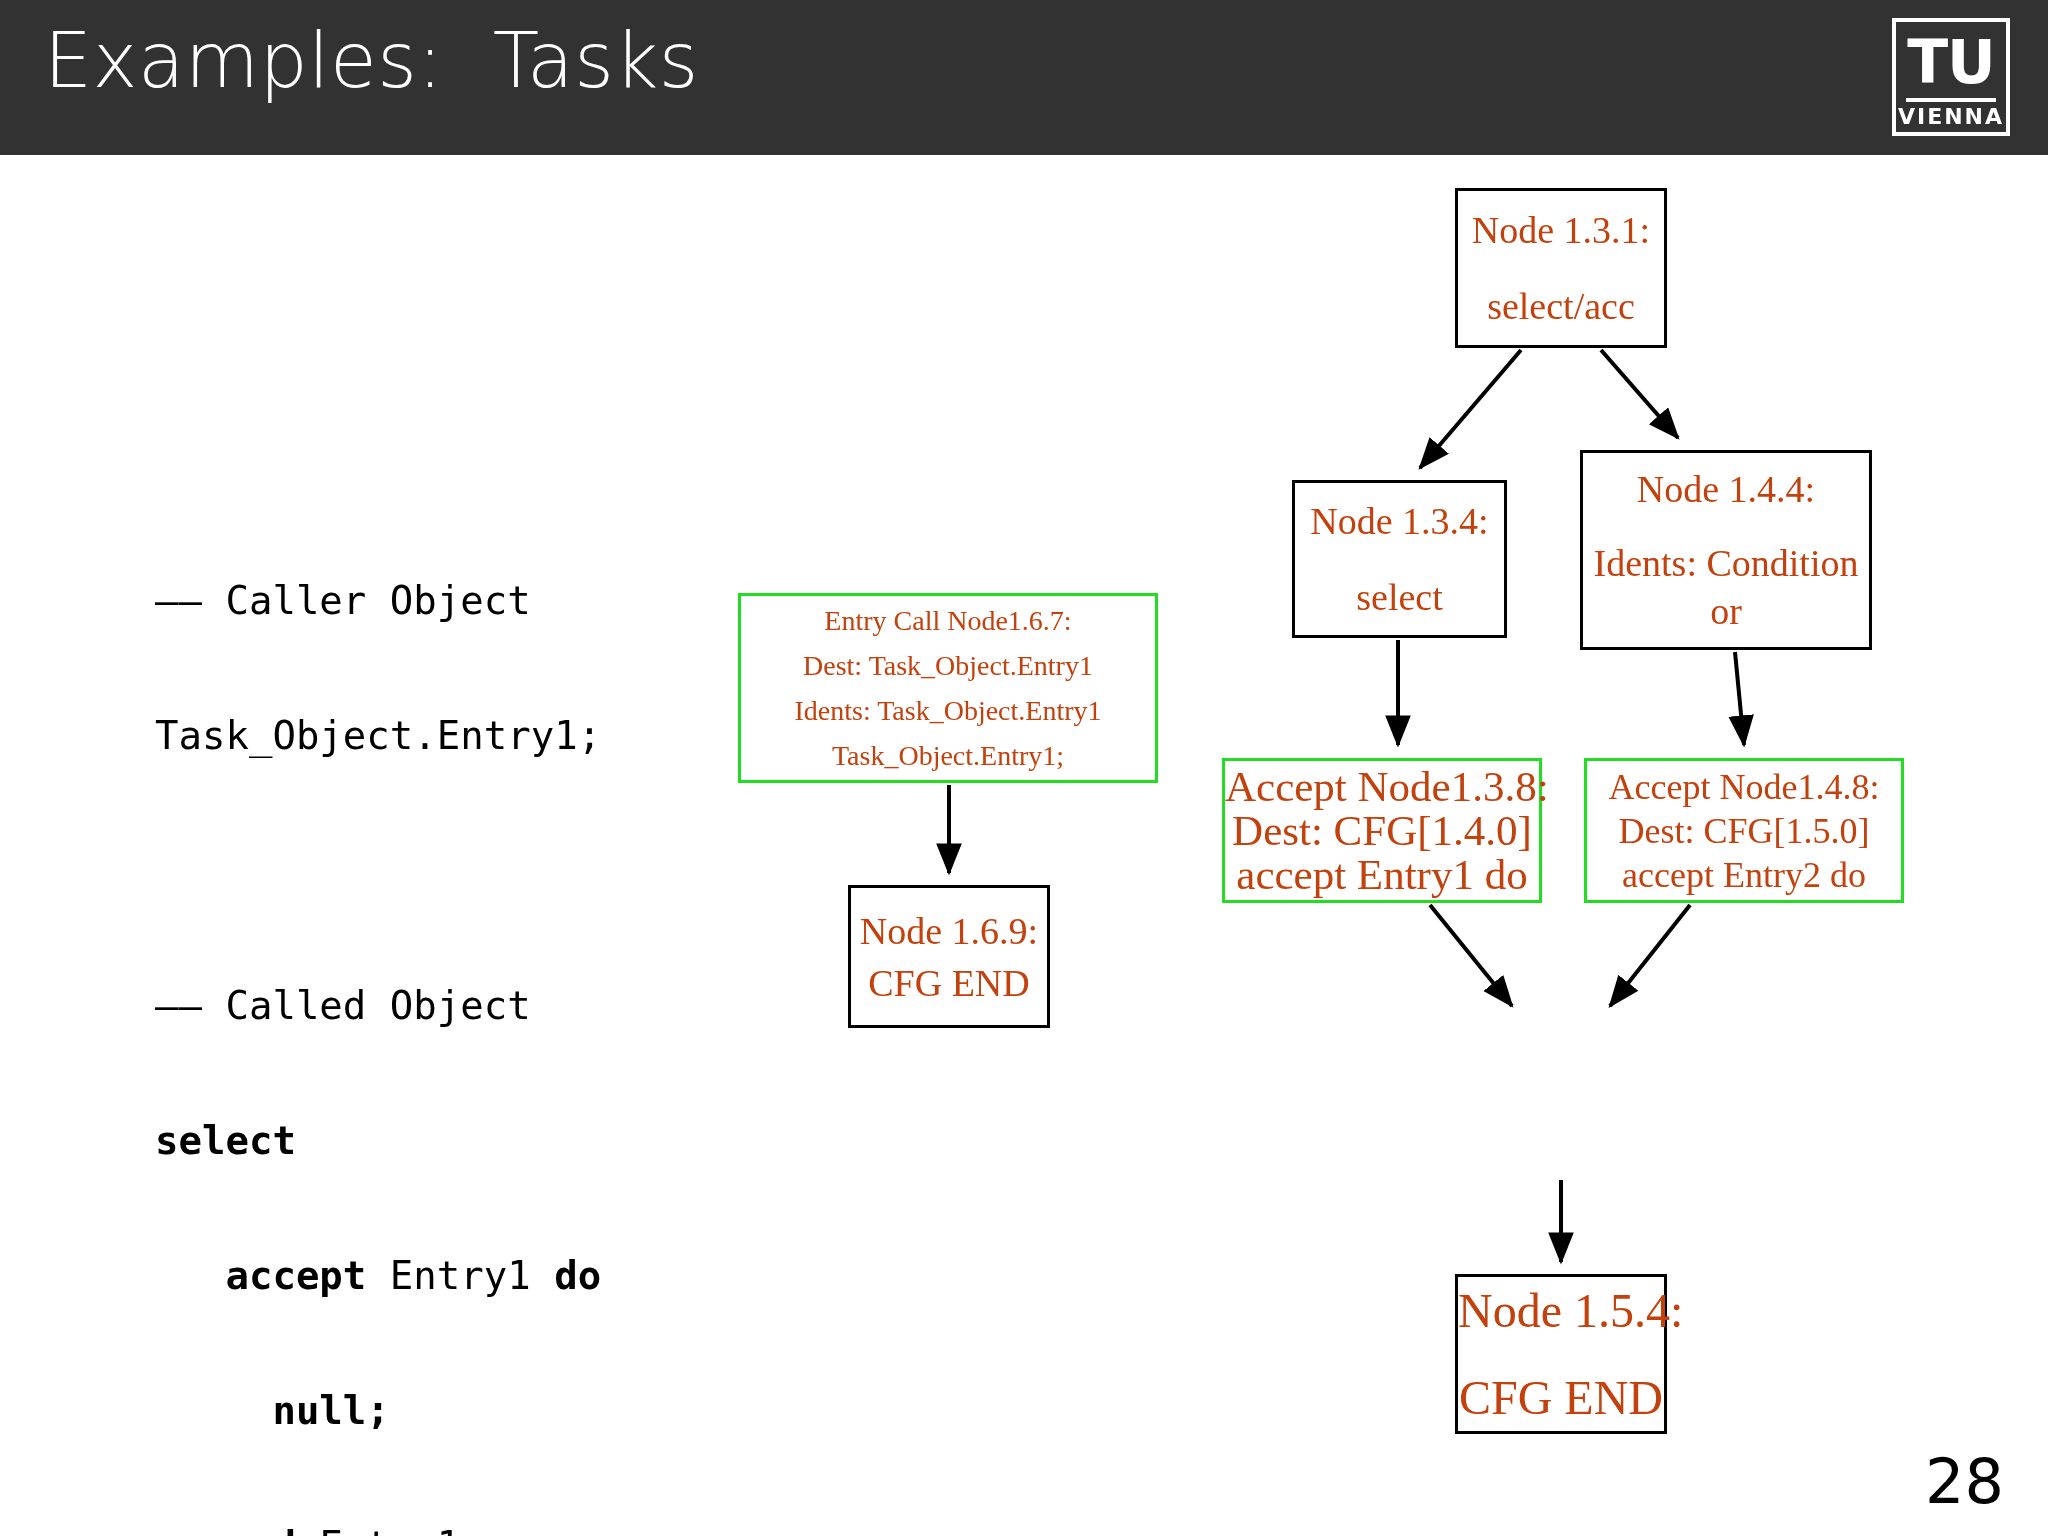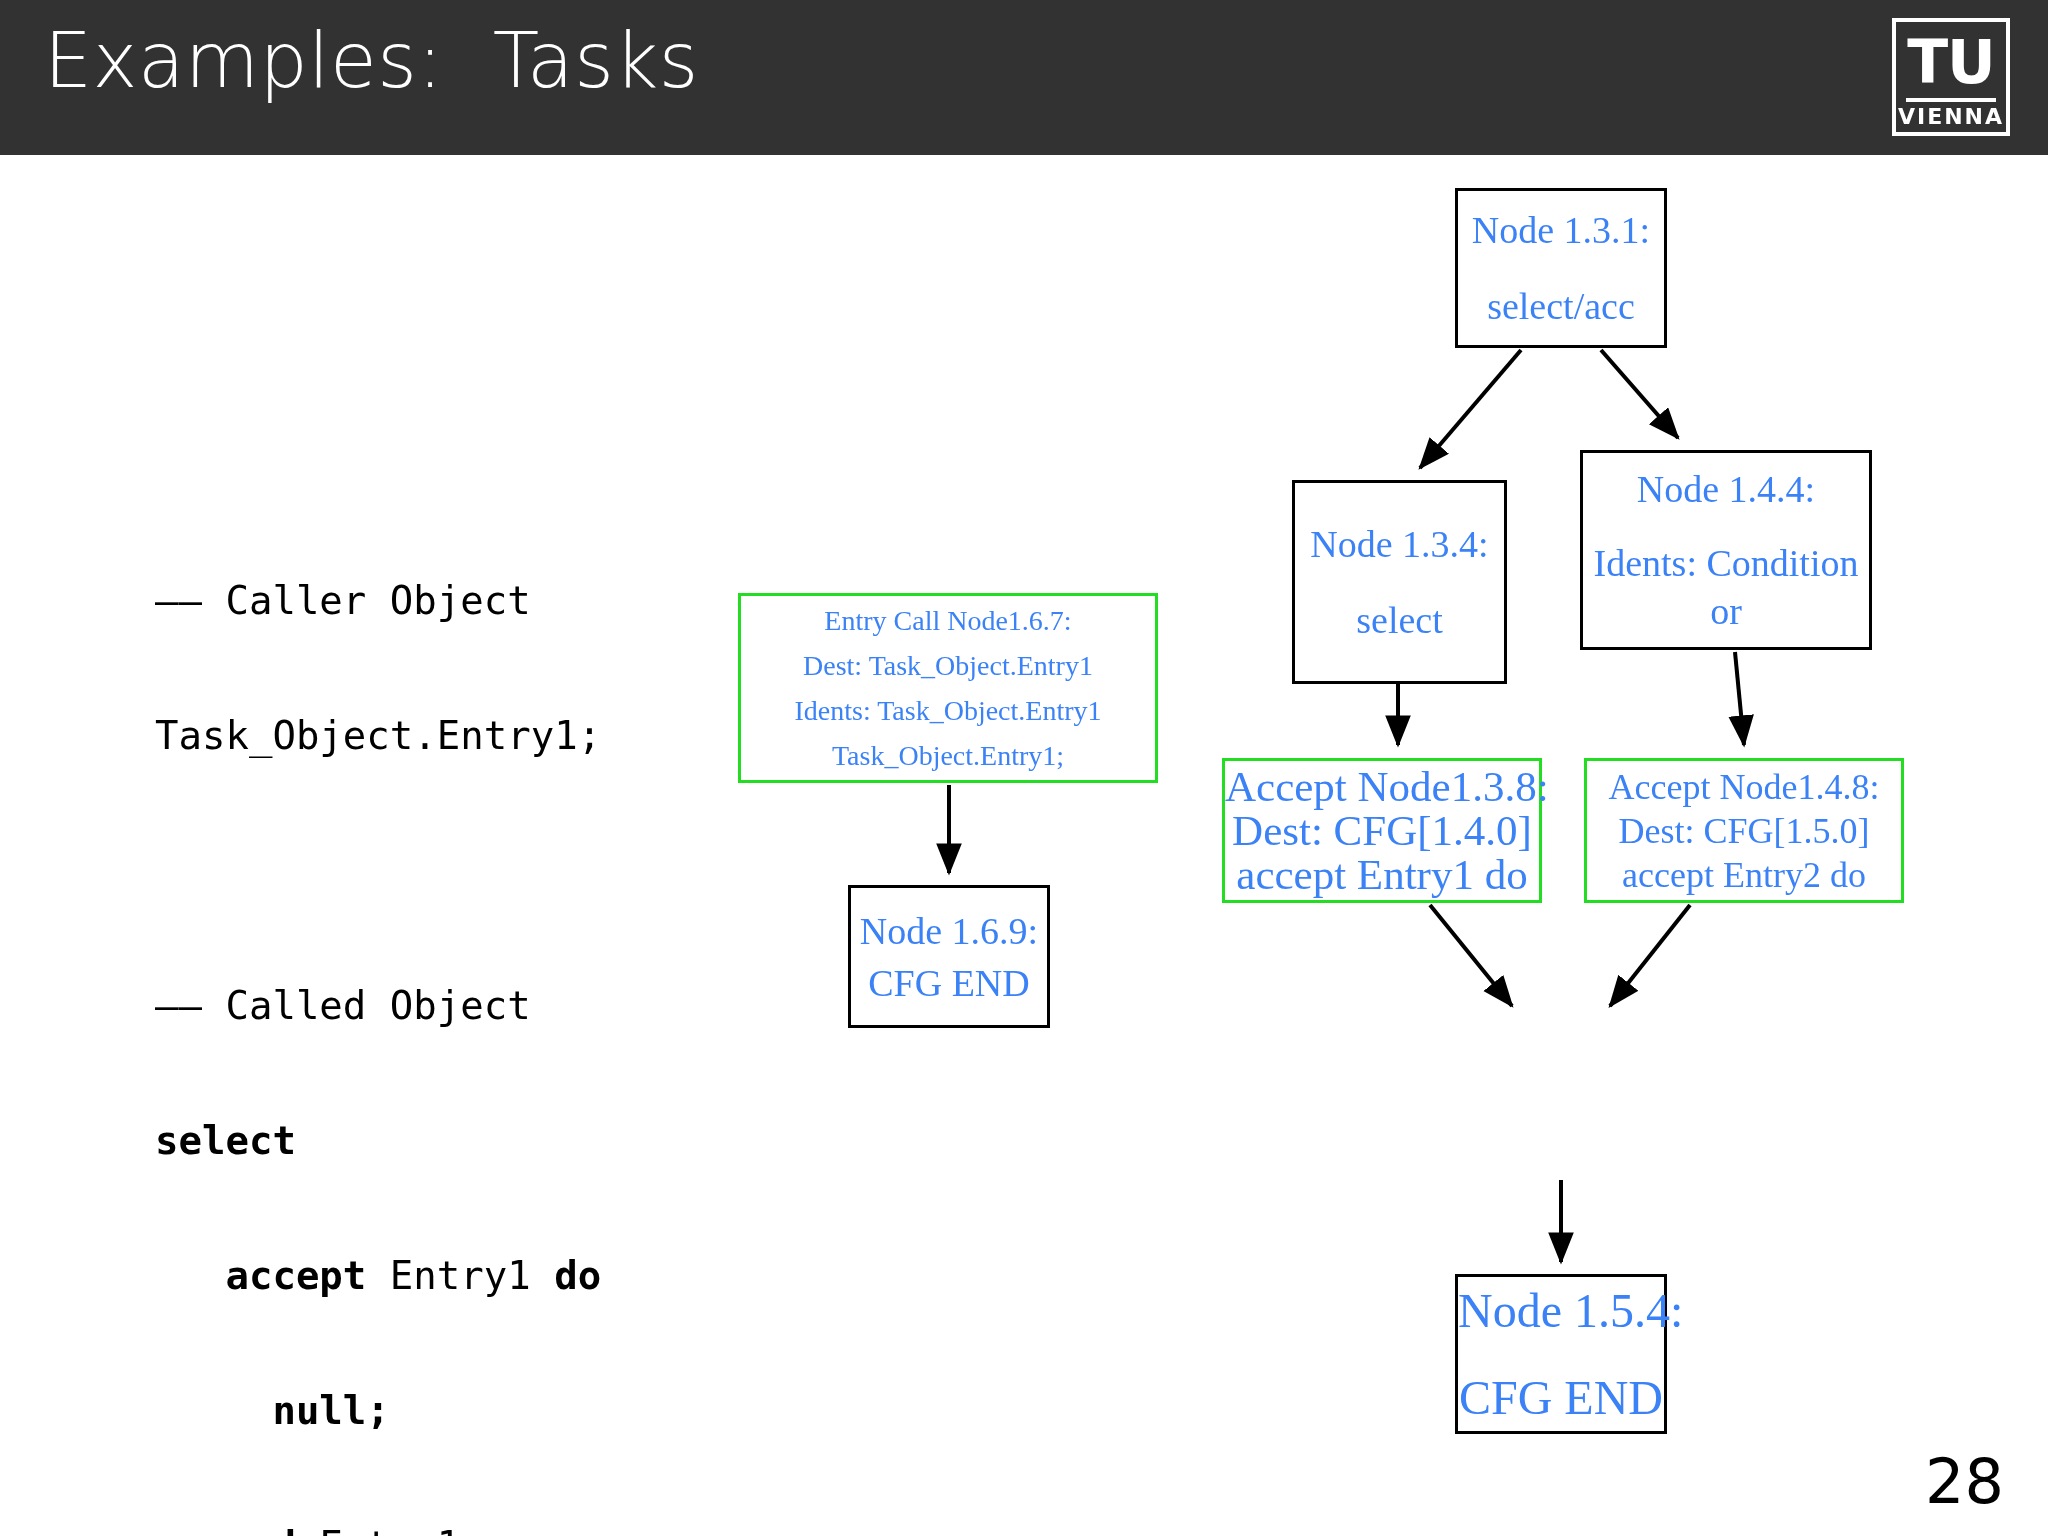--- a/index.html
+++ b/index.html
@@ -92,34 +92,34 @@
   #code-block .ln { display: block; min-height: 45px; }
   #code-block b { font-weight: bold; }
 
   
   .node {
     position: absolute;
     box-sizing: border-box;
     border: 3px solid #000000;
     background: #ffffff;
     font-family: "Liberation Serif", serif;
-    color: #3b82f6;
+    color: #c2410c;
     text-align: center;
     display: flex;
     flex-direction: column;
     justify-content: center;
   }
   .node.green { border-color: #22dd22; }
   .node .line { display: block; white-space: pre; }
 
   
   #node-131 { left: 1455px; top: 188px;  width: 212px; height: 160px; font-size: 38px; }
   #node-131 .line:first-child { margin-bottom: 32px; }
   
-  #node-134 { left: 1292px; top: 480px;  width: 215px; height: 204px; font-size: 38px; }
+  #node-134 { left: 1292px; top: 480px;  width: 215px; height: 158px; font-size: 38px; }
   #node-134 .line:first-child { margin-bottom: 32px; }
   
   #node-144 { left: 1580px; top: 450px;  width: 292px; height: 200px; font-size: 38px; }
   #node-144 .line.n1 { margin-bottom: 30px; }
   #node-144 .line.n2 { margin-bottom: 4px; }
   
   #node-138 { left: 1222px; top: 758px;  width: 320px; height: 145px; font-size: 43px; line-height: 44px; }
   
   #node-148 { left: 1584px; top: 758px;  width: 320px; height: 145px; font-size: 36px; line-height: 44px; }
   

